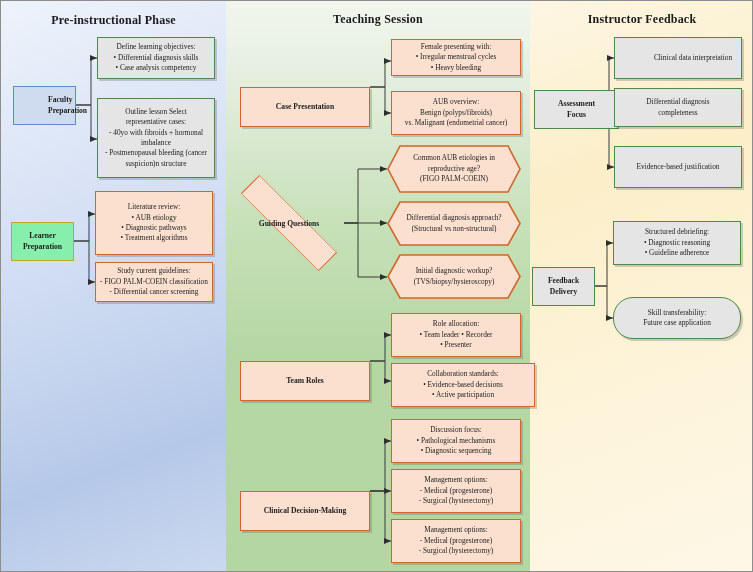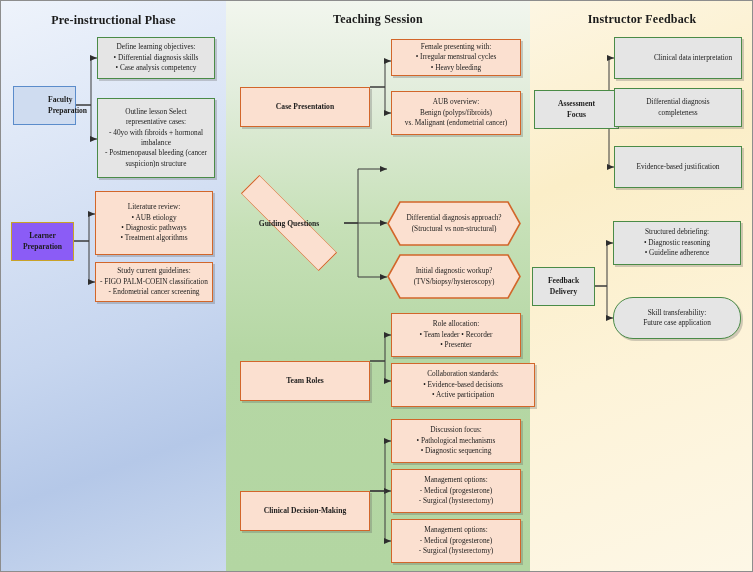--- a/index.html
+++ b/index.html
@@ -53,21 +53,21 @@
     font-size:7.3px;
     line-height:1.42;
     color:#1b1b1b;
     padding:3px 4px;
   }
   .node .txt{display:block;width:100%;white-space:pre-line;}
   .bold{font-weight:bold;font-size:7.6px;}
 
   
   .blue-src{background:#cfdcf0;border:1.3px solid #5b8ccb;}
-  .yellow-src{background:#8b5cf6;border:1.3px solid #c9a227;}
+  .yellow-src{background:#86efac;border:1.3px solid #c9a227;}
   .green-box{background:#e5e5e5;border:1.3px solid #4a8b47;}
   .peach-box{background:#fbe0d0;border:1.3px solid #d2662a;}
   .peach-plain{background:#fbe0d0;border:1.3px solid #d2662a;margin-top:20px;}
   .shadowed{box-shadow:2px 2px 0 rgba(90,90,90,.28);}
 
   
   .diamond{
     position:absolute;
     display:flex;align-items:center;justify-content:center;
     text-align:center;
@@ -189,21 +189,21 @@
   <div class="node peach-box shadowed" style="left:94px;top:190px;width:118px;height:64px;">
     <span class="txt">Literature review:
 • AUB etiology
 • Diagnostic pathways
 • Treatment algorithms</span>
   </div>
 
   <div class="node peach-box shadowed" style="left:94px;top:261px;width:118px;height:40px;">
     <span class="txt">Study current guidelines:
 - FIGO PALM-COEIN classification
-- Endometrial cancer screening</span>
+- Differential cancer screening</span>
   </div>
 
   <div class="node peach-plain bold shadowed" style="left:239px;top:66px;width:130px;height:40px;">
     <span class="txt">Case Presentation</span>
   </div>
 
   <div class="node peach-box shadowed" style="left:390px;top:38px;width:130px;height:37px;">
     <span class="txt">Female presenting with:
 • Irregular menstrual cycles
 • Heavy bleeding</span>
@@ -213,20 +213,28 @@
     <span class="txt">AUB overview:
 Benign (polyps/fibroids)
 vs. Malignant (endometrial cancer)</span>
   </div>
 
   <div class="diamond" style="left:233px;top:197px;width:110px;height:50px;">
     <div class="dshape"></div>
     <span class="dlabel">Guiding Questions</span>
   </div>
 
+  <div class="hexwrap" style="left:386px;top:144px;width:134px;height:48px;">
+    <svg viewBox="0 0 134 48" preserveAspectRatio="none">
+      <polygon points="13,1 121,1 133,24 121,47 13,47 1,24" fill="#fbe0d0" stroke="#d2662a" stroke-width="1.6"></polygon>
+    </svg>
+    <span class="hextxt">Common AUB etiologies in
+reproductive age?
+(FIGO PALM-COEIN)</span>
+  </div>
 
   <div class="hexwrap" style="left:386px;top:200px;width:134px;height:45px;">
     <svg viewBox="0 0 134 45" preserveAspectRatio="none">
       <polygon points="13,1 121,1 133,22.5 121,44 13,44 1,22.5" fill="#fbe0d0" stroke="#d2662a" stroke-width="1.6"></polygon>
     </svg>
     <span class="hextxt">Differential diagnosis approach?
 (Structural vs non-structural)</span>
   </div>
 
   <div class="hexwrap" style="left:386px;top:253px;width:134px;height:45px;">

